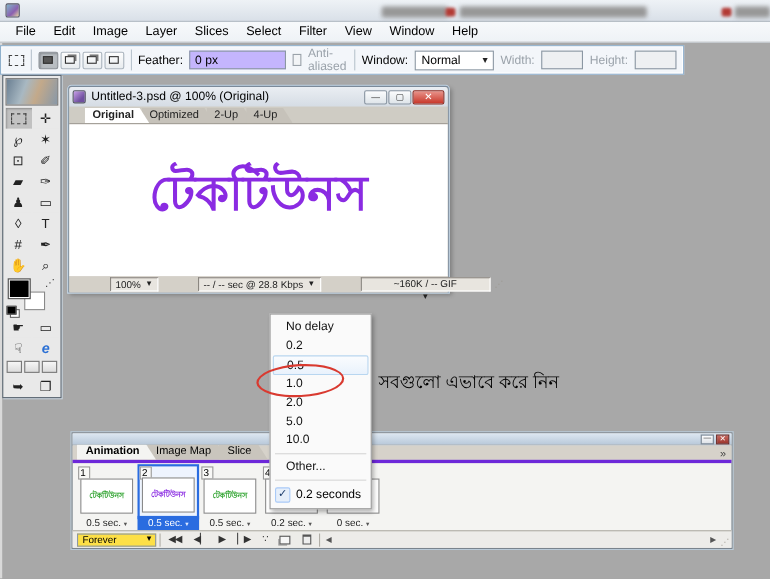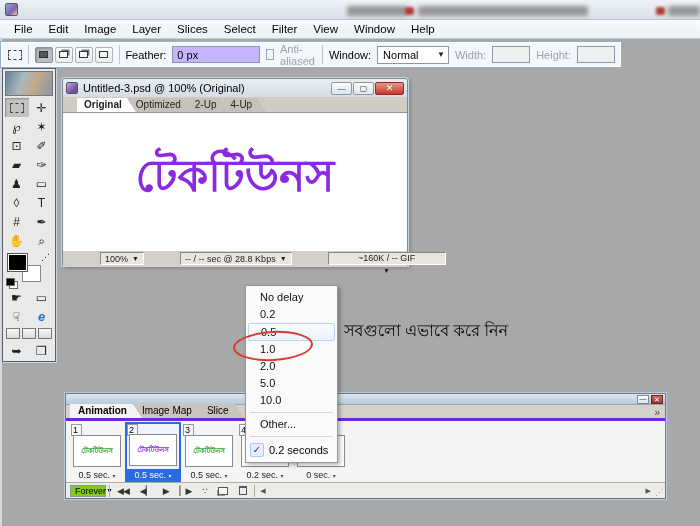--- a/index.html
+++ b/index.html
@@ -96,21 +96,21 @@
   .dm-item { height:17px; line-height:17px; padding-left:12px; font-size:11px; color:#111; }
   .dm-item.hover { background:linear-gradient(#fafcfe,#e9f2fc); border:1px solid #b8d6f0; border-radius:2px;
     height:18px; line-height:16px; }
   .dm-sep { height:1px; background:#d6d6d6; margin:3px 2px; }
   .dm-checked { display:flex; align-items:center; gap:5px; height:19px; padding-left:2px; font-size:11px; }
   .dm-checkbox { width:14px; height:14px; background:#e6effa; border:1px solid #a9caf7; border-radius:2px;
     display:flex; align-items:center; justify-content:center; font-size:10px; color:#1a3a6a; }
   
   .red-ellipse { position:absolute; left:233px; top:331px; width:80px; height:30px; z-index:21;
     border:2px solid #d93a30; border-radius:50%; transform:rotate(-3deg); }
-  .annotation { position:absolute; left:344px; top:318px; z-index:6; font-size:16px; color:#000; }
+  .annotation { position:absolute; left:344px; top:335px; z-index:6; font-size:16px; color:#000; }
   
   .animpanel { position:absolute; left:65px; top:393px; width:601px; height:106px; z-index:8;
     background:#f4f4f2; border:1px solid #6d7882; box-shadow:0 0 0 1px #b9cad8; }
   .ap-titlebar { height:11px; background:linear-gradient(#dde7f1,#b9c9da); border-bottom:1px solid #98a6b4;
     display:flex; justify-content:flex-end; align-items:center; gap:2px; padding-right:2px; }
   .ap-min { width:12px; height:9px; background:linear-gradient(#fff,#dde2e8); border:1px solid #7c8894;
     font-size:7px; line-height:6px; text-align:center; color:#333; }
   .ap-close { width:12px; height:9px; background:linear-gradient(#c96a62,#9c352c); border:1px solid #6d241e;
     font-size:7px; line-height:8px; text-align:center; color:#fff; }
   .ap-tabs { height:16px; background:#d6d2ca; display:flex; align-items:flex-end; padding-left:4px;
@@ -130,21 +130,21 @@
   .frame.selected .frame-thumb { top:10px; left:2px; }
   .frame.selected .frame-number { left:0; }
   .delay-row { position:absolute; left:0; right:0; bottom:0; height:13px; }
   .delay-label { position:absolute; top:0; width:56px; height:13px; text-align:center;
     font-size:9px; color:#222; line-height:13px; }
   .delay-label .arrow { font-size:6px; color:#555; }
   .delay-label.selected { background:#2a6ce0; color:#fff; }
   .delay-label.selected .arrow { color:#dce8ff; }
   .ap-controls { height:16px; border-top:1px solid #b0ada6; background:#edece9;
     display:flex; align-items:center; padding:0 4px; gap:3px; position:relative; }
-  .loop-select { width:36px; height:12px; background:#84cc16; border:1px solid #8b97a3;
+  .loop-select { width:72px; height:12px; background:#fde047; border:1px solid #8b97a3;
     font-size:9px; display:flex; align-items:center; justify-content:space-between; padding:0 2px 0 4px; }
   .loop-select .arrow { font-size:7px; }
   .tr-btn { font-size:9px; color:#333; padding:0 4px; letter-spacing:-1px; }
   .icon-dup { width:10px; height:8px; border:1px solid #555; background:#f6f6f6; box-shadow:-2px 2px 0 -1px #999; margin:0 4px; }
   .icon-trash { width:8px; height:9px; border:1px solid #555; border-top:2px solid #555; background:#eee; margin:0 4px; }
   .ap-sep { width:1px; height:12px; background:#b0ada6; }
   .scroll-left { font-size:7px; color:#555; padding:0 2px; }
   .scroll-right { position:absolute; right:14px; font-size:7px; color:#555; }
   .ap-grip { position:absolute; right:2px; bottom:1px; color:#9a968e; font-size:8px; }
   .left-edge { position:absolute; left:0; top:39px; width:2px; height:487px; background:#d9d9d9; }

